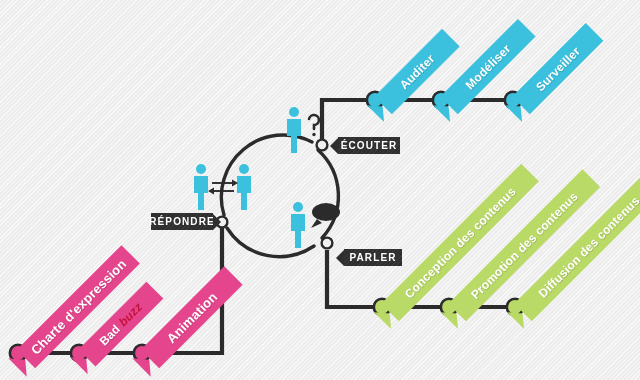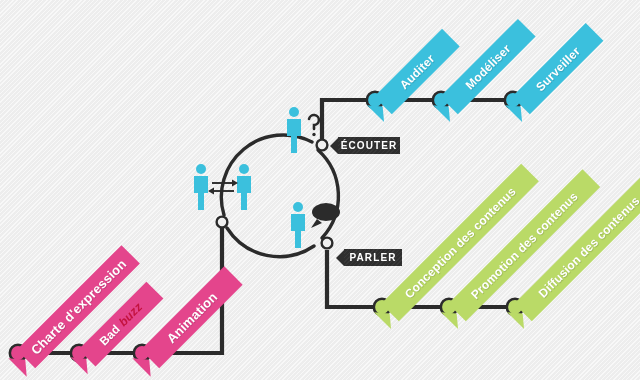--- a/index.html
+++ b/index.html
@@ -178,20 +178,24 @@
     <g fill="#3bc0dd">
       <circle cx="11" cy="7" r="5"></circle>
       <path d="M 4,14 h14 v17 h-4 v17 h-6 v-17 h-4 z"></path>
     </g>
     <g fill="#2b2b2b">
       <ellipse cx="39" cy="12" rx="14" ry="9"></ellipse>
       <path d="M 30,19 l-6,9 11,-5 z"></path>
     </g>
   </svg>
 
+  <div class="tag arrow-right" style="left:151px; top:213px; width:62px;">
+    <span class="arrow"></span>
+    <span>RÉPONDRE</span>
+  </div>
 
   <div class="tag arrow-left" style="left:338px; top:137px; width:62px;">
     <span class="arrow"></span>
     <span>ÉCOUTER</span>
   </div>
 
   <div class="tag arrow-left" style="left:344px; top:249px; width:58px;">
     <span class="arrow"></span>
     <span>PARLER</span>
   </div>

